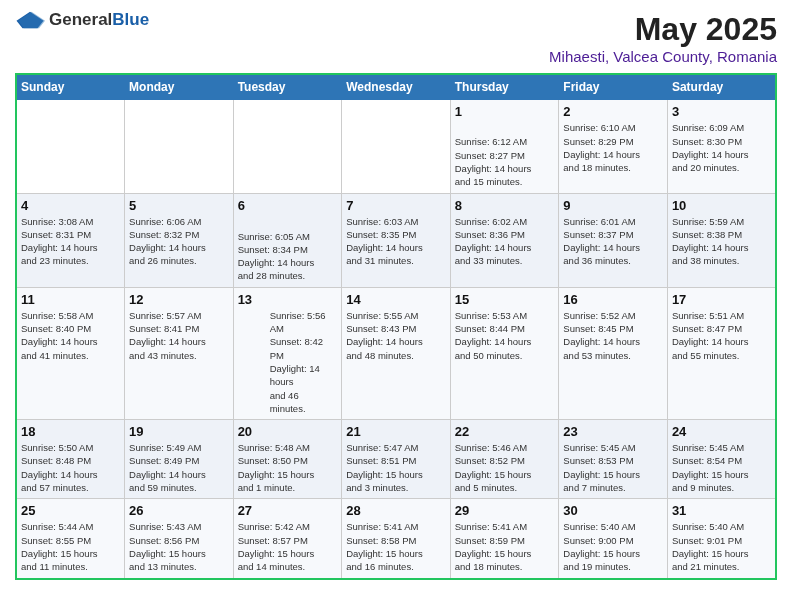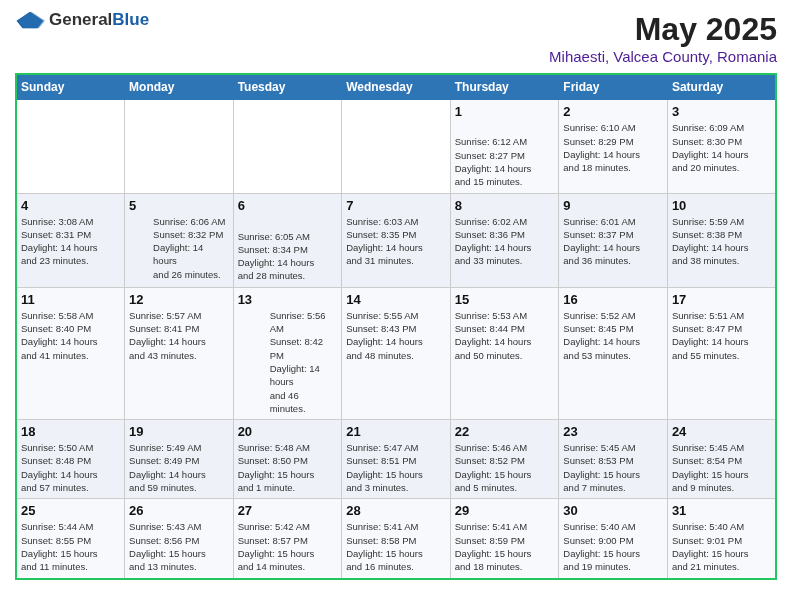--- a/index.html
+++ b/index.html
@@ -152,21 +152,21 @@
       <tr>
         <td>
           <div class="day-number">4</div>
           <div class="day-info" style="white-space: pre-line;">Sunrise: 3:08 AM
 Sunset: 8:31 PM
 Daylight: 14 hours
 and 23 minutes.</div>
         </td>
         <td>
           <div class="day-number">5</div>
-          <div class="day-info" style="white-space: pre-line; margin-left: 24px;">Sunrise: 6:06 AM
+          <div class="day-info" style="white-space: pre-line;">Sunrise: 6:06 AM
 Sunset: 8:32 PM
 Daylight: 14 hours
 and 26 minutes.</div>
         </td>
         <td>
           <div class="day-number">6</div>
           <div class="day-info" style="white-space: pre-line; margin-top: 17px;">Sunrise: 6:05 AM
 Sunset: 8:34 PM
 Daylight: 14 hours
 and 28 minutes.</div>

